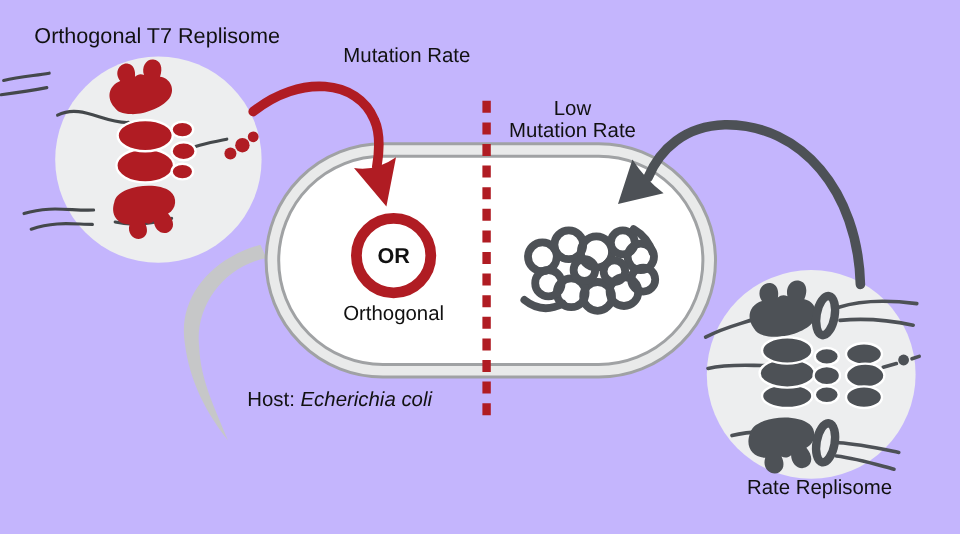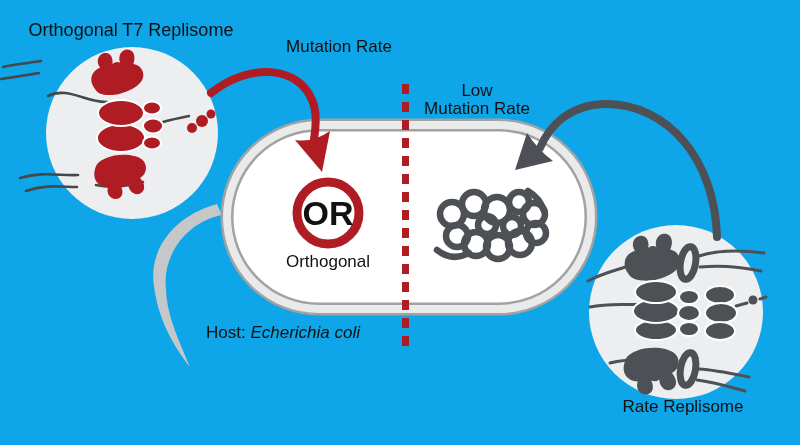--- a/index.html
+++ b/index.html
@@ -1,24 +1,24 @@
 <!DOCTYPE html>
 <html style="--red: #B01C23; --dark-gray: #4D5156; --dna: #44484B; --circle-bg: #EDEEEF; --membrane-outer: #A0A2A4; --membrane-band: #E9EAEA; --tail: #C6C7C8; --text: #111111;"><head>
 <meta charset="utf-8">
 <style>
   html,body{margin:0;padding:0;background:#fff;}
   .canvas{
-    position:relative;width:800px;height:445px;background:#0ea5e9;
+    position:relative;width:800px;height:445px;background:#c4b5fd;
     font-family:"Liberation Sans",sans-serif;overflow:hidden;color:var(--text);
   }
   .canvas svg{position:absolute;left:0;top:0;}
   .label{position:absolute;color:var(--text);font-size:17px;line-height:18px;text-align:center;white-space:nowrap;}
   .label .ln{display:block;}
   .title{font-size:18px;}
-  .or-text{font-size:34px;font-weight:700;line-height:26px;}
+  .or-text{font-size:18px;font-weight:700;line-height:26px;}
   .caption{line-height:19px;}
   .host-line{text-align:center;}
   .host-line .species{font-style:italic;}
 
   
   .c-bg{fill:var(--circle-bg);}
   .f-red{fill:var(--red);}
   .f-dark{fill:var(--dark-gray);}
   .sep{stroke:#ffffff;stroke-width:2;}
   .dna{stroke:var(--dna);fill:none;stroke-width:2.6;stroke-linecap:round;}

